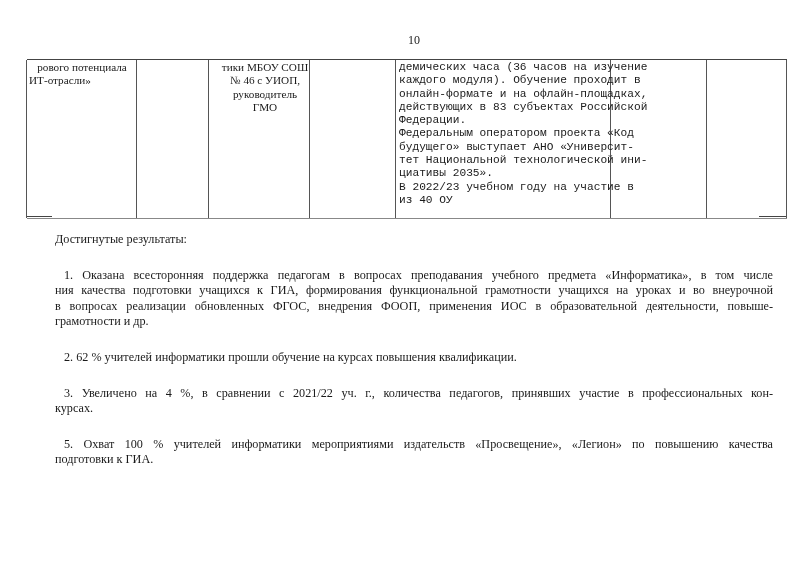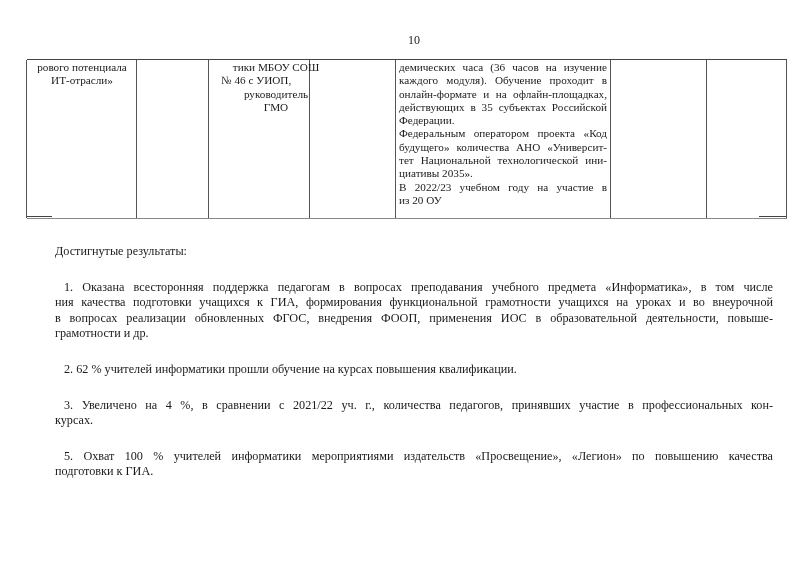--- a/index.html
+++ b/index.html
@@ -5,24 +5,24 @@
     html, body { margin: 0; padding: 0; background: #ffffff; }
     body { width: 800px; height: 566px; position: relative; overflow: hidden;
       font-family: "Liberation Serif", "DejaVu Serif", serif; color: #1a1a1a; }
     .page-number { position: absolute; top: 33px; left: 0; width: 800px; text-align: center;
       font-size: 12px; margin-left: 14px; }
     .tbl { position: absolute; top: 59px; left: 27px; width: 760px; height: 158px;
       border-top: 1.5px solid #444; border-bottom: 1.5px solid #888; }
     .vline { position: absolute; top: 0; bottom: 0; width: 0; border-left: 1.5px solid #555; }
     .cell { position: absolute; top: 1px; font-size: 11.2px; line-height: 13.3px; }
     .cell.center { text-align: center; }
-    .cell.justify { text-align: justify; }
+    .cell.justify { text-align: justify; font-family: Liberation Mono, monospace; }
     .line-j { display: block; text-align: justify; text-align-last: justify; white-space: nowrap; }
     .line-l { display: block; text-align: left; white-space: nowrap; }
-    .body-text { position: absolute; left: 55px; top: 244px; width: 718px; font-size: 12.2px; line-height: 15.6px; }
+    .body-text { position: absolute; left: 55px; top: 232px; width: 718px; font-size: 12.2px; line-height: 15.6px; }
     .body-text .ln { display: block; white-space: nowrap; }
     .body-text .just { text-align: justify; text-align-last: justify; }
     .indent { padding-left: 9px; margin-top: 20px; }
     .tail-mark { position: absolute; left: 27px; top: 216px; width: 25px; border-top: 1.5px solid #444; }
     .tail-mark-r { position: absolute; left: 759px; top: 216px; width: 27px; border-top: 1.5px solid #444; }
   </style>
 </head>
 <body>
 
 <div class="page-number">10</div>
@@ -32,42 +32,42 @@
   <div class="vline" style="left:109px"></div>
   <div class="vline" style="left:181px"></div>
   <div class="vline" style="left:282px"></div>
   <div class="vline" style="left:368px"></div>
   <div class="vline" style="left:583px"></div>
   <div class="vline" style="left:679px"></div>
   <div class="vline" style="left:759px"></div>
 
   <div class="cell center" style="left:2px;width:106px">
     <span class="line-l" style="text-align:center">рового потенциала</span>
-    <span class="line-l" style="text-align:center">ИТ-отрасли»</span>
+    <span class="line-l" style="text-align:left">ИТ-отрасли»</span>
   </div>
   <div class="cell" style="left:111px;width:68px"></div>
-  <div class="cell center" style="left:194px;width:110px">
+  <div class="cell center" style="left:183px;width:110px">
     <span class="line-l" style="text-align:center">тики МБОУ СОШ</span>
-    <span class="line-l" style="">№ 46 с УИОП,</span>
+    <span class="line-l" style="text-align:center">№ 46 с УИОП,</span>
     <span class="line-l" style="text-align:center">руководитель</span>
     <span class="line-l" style="text-align:center">ГМО</span>
   </div>
   <div class="cell" style="left:284px;width:82px"></div>
   <div class="cell justify" style="left:372px;width:208px">
     <span class="line-j">демических часа (36 часов на изучение</span>
     <span class="line-j">каждого модуля). Обучение проходит в</span>
     <span class="line-j">онлайн-формате и на офлайн-площадках,</span>
-    <span class="line-j">действующих в 35 субъектах Российской</span>
+    <span class="line-j">действующих в 83 субъектах Российской</span>
     <span class="line-l">Федерации.</span>
     <span class="line-j">Федеральным оператором проекта «Код</span>
-    <span class="line-j">будущего» количества АНО «Университ-</span>
+    <span class="line-j">будущего» выступает АНО «Университ-</span>
     <span class="line-j">тет Национальной технологической ини-</span>
     <span class="line-l">циативы 2035».</span>
     <span class="line-j">В 2022/23 учебном году на участие в</span>
-    <span class="line-l">из 20 ОУ</span>
+    <span class="line-l">из 40 ОУ</span>
   </div>
   <div class="cell" style="left:585px;width:92px"></div>
   <div class="cell" style="left:681px;width:76px"></div>
 </div>
 <div class="tail-mark"></div>
 <div class="tail-mark-r"></div>
 
 <div class="body-text">
   <span class="ln">Достигнутые результаты:</span>
   <span class="ln just indent">1.  Оказана всесторонняя поддержка  педагогам в вопросах преподавания учебного предмета «Информатика», в том числе</span>

